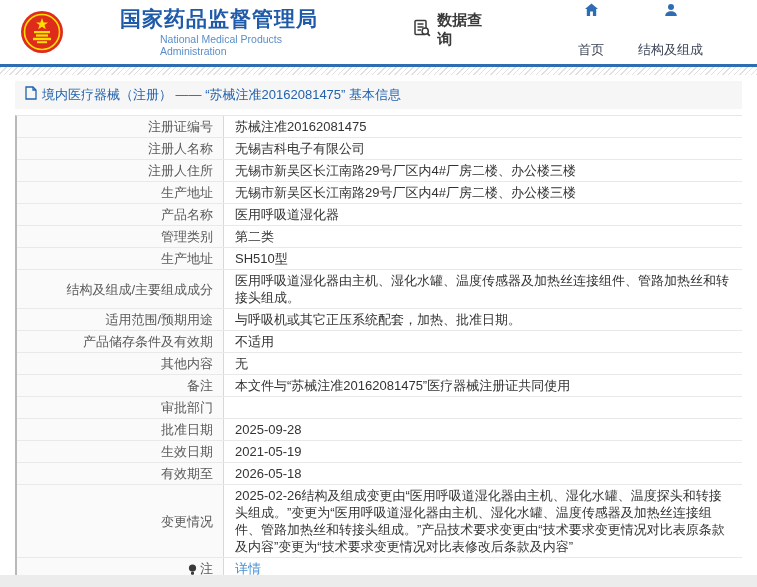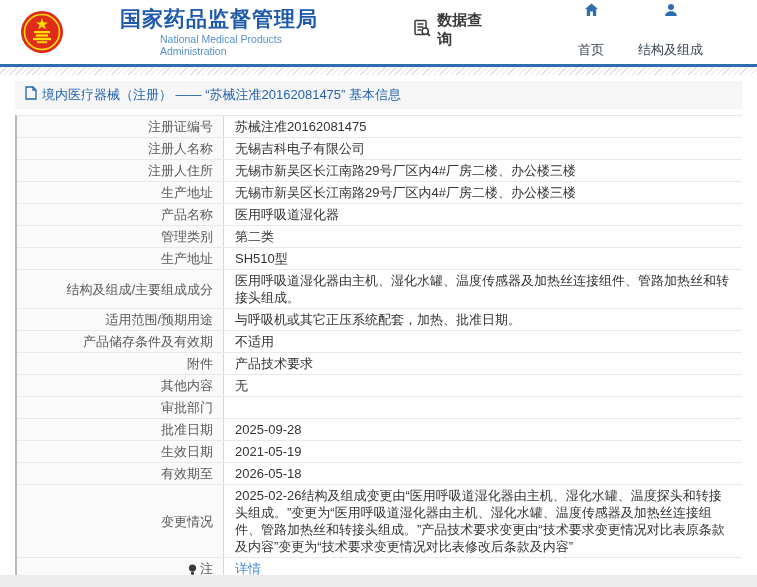--- a/index.html
+++ b/index.html
@@ -186,36 +186,36 @@
   </div>
 
   <div class="row">
     <div class="cell-label">
 
       <span class="lbl-text">产品储存条件及有效期</span>
     </div>
     <div class="cell-value">不适用</div>
   </div>
 
-  <div class="row">
-    <div class="cell-label">
-
-      <span class="lbl-text">附件</span>
-    </div>
-    <div class="cell-value">产品技术要求</div>
-  </div>
 
   <div class="row">
     <div class="cell-label">
 
       <span class="lbl-text">其他内容</span>
     </div>
     <div class="cell-value">无</div>
   </div>
 
+  <div class="row">
+    <div class="cell-label">
+
+      <span class="lbl-text">备注</span>
+    </div>
+    <div class="cell-value">本文件与“苏械注准20162081475”医疗器械注册证共同使用</div>
+  </div>
 
   <div class="row">
     <div class="cell-label">
 
       <span class="lbl-text">审批部门</span>
     </div>
   </div>
 
   <div class="row">
     <div class="cell-label">

